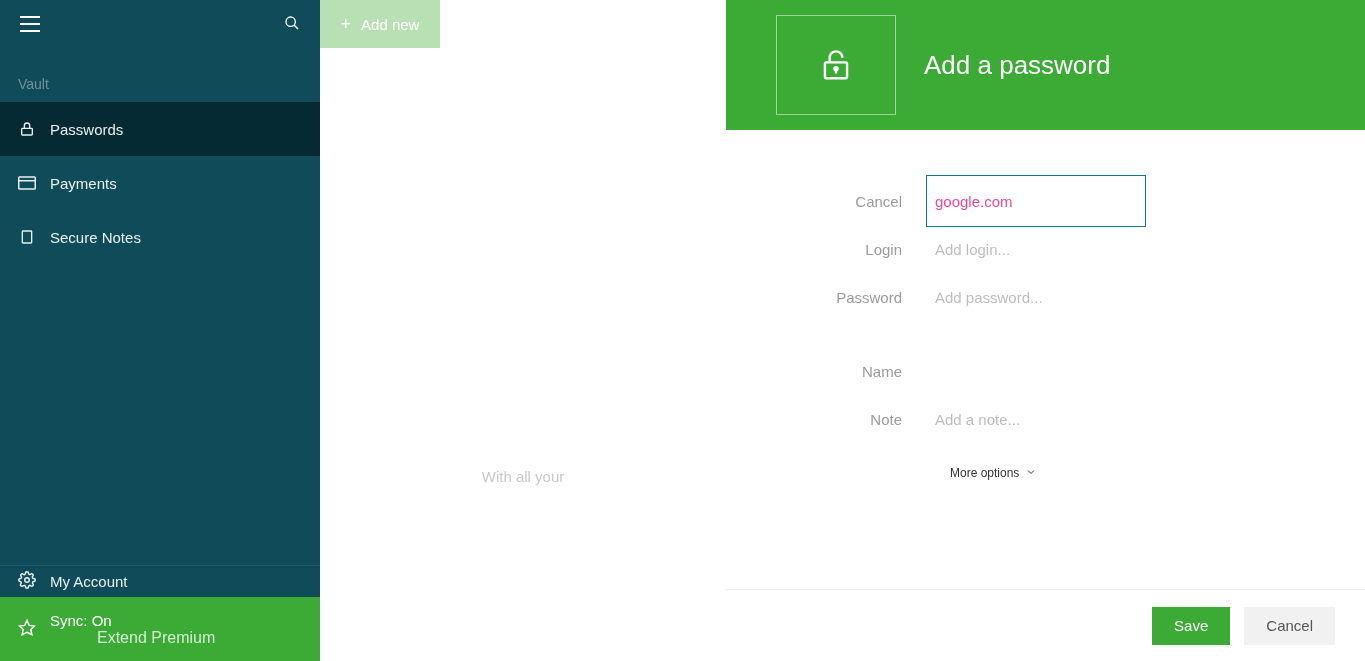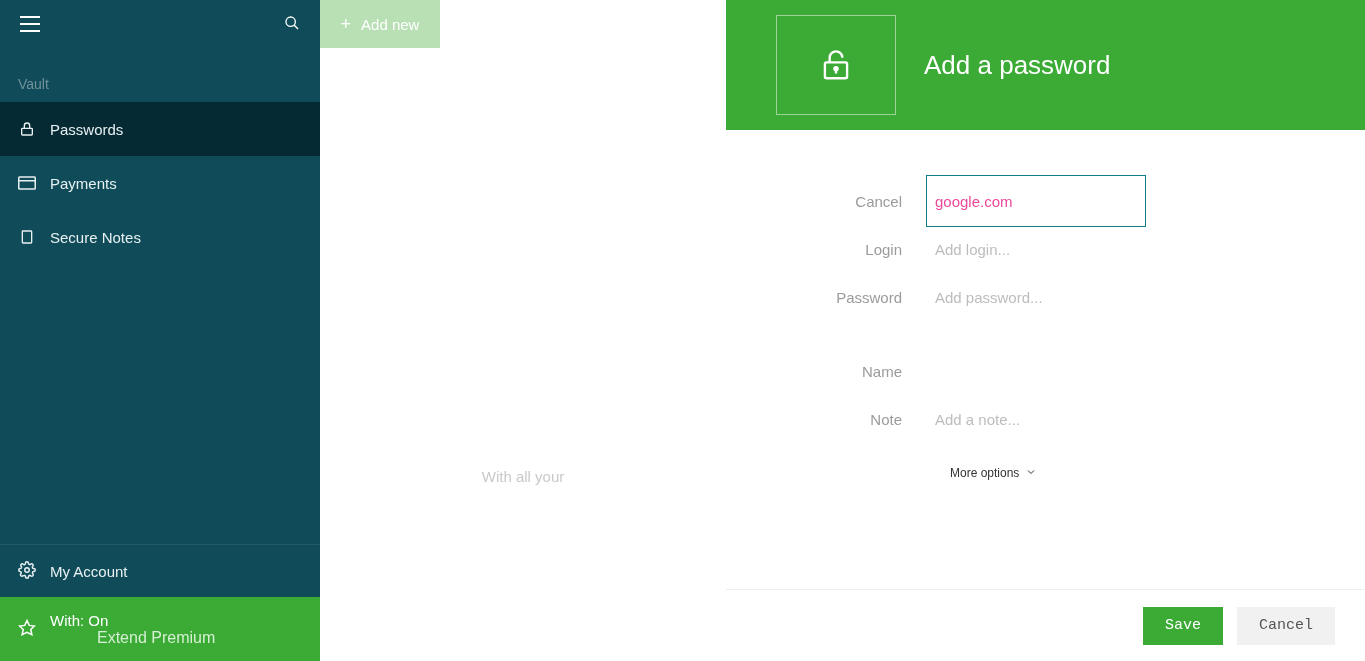--- a/index.html
+++ b/index.html
@@ -52,21 +52,21 @@
     padding: 0 18px;
     gap: 14px;
     cursor: pointer;
     color: #e8f0f1;
     font-size: 15px;
   }
   .nav-item.active { background: #062a33; }
   .nav-item .icon { width: 18px; display:flex; justify-content:center; color:#e8f0f1; }
   .sidebar-spacer { flex: 1; }
   .account-row {
-    display:flex; align-items:center; height:53px; padding:0 18px; gap:14px;
+    display:flex; align-items:center; height:32px; padding:0 18px; gap:14px;
     border-top: 1px solid rgba(255,255,255,0.08);
     color:#e8f0f1; cursor:pointer; font-size:15px;
   }
   .sync-row {
     background:#3bab36;
     height:64px;
     display:flex; align-items:center; padding:0 18px; gap:14px;
     cursor:pointer;
   }
   .sync-row .sync-labels { display:flex; flex-direction:column; }
@@ -162,21 +162,21 @@
   }
   .panel-footer {
     height:72px;
     border-top:1px solid #eee;
     display:flex; align-items:center; justify-content:flex-end;
     gap:14px; padding-right:30px;
   }
   .btn {
     height:38px; padding:0 22px;
     font-size:15px; cursor:pointer; border:none;
-    font-family:Liberation Mono, monospace;
+    font-family:Liberation Sans, sans-serif;
     display:flex; align-items:center; justify-content:center;
   }
   .btn-primary { background:#3bab36; color:#fff; }
   .btn-secondary { background:#f1f1f1; color:#555; }
 </style>
 </head>
 <body>
 
 <div class="app">
 
@@ -238,21 +238,21 @@
       <span>My Account</span>
     </div>
 
     <div class="sync-row">
       <span class="icon">
         <svg width="18" height="18" viewBox="0 0 24 24" fill="none" stroke="#fff" stroke-width="2">
           <polygon points="12 2 15 8.5 22 9.3 17 14 18.5 21 12 17.8 5.5 21 7 14 2 9.3 9 8.5 12 2"></polygon>
         </svg>
       </span>
       <span class="sync-labels">
-        <span class="sync-title">With: On</span>
+        <span class="sync-title">Sync: On</span>
         <span class="sync-sub">Extend Premium</span>
       </span>
     </div>
   </aside>
 
   <section class="middle">
     <div class="add-new-btn">
       <span class="plus">+</span>
       <span>Add new</span>
     </div>

